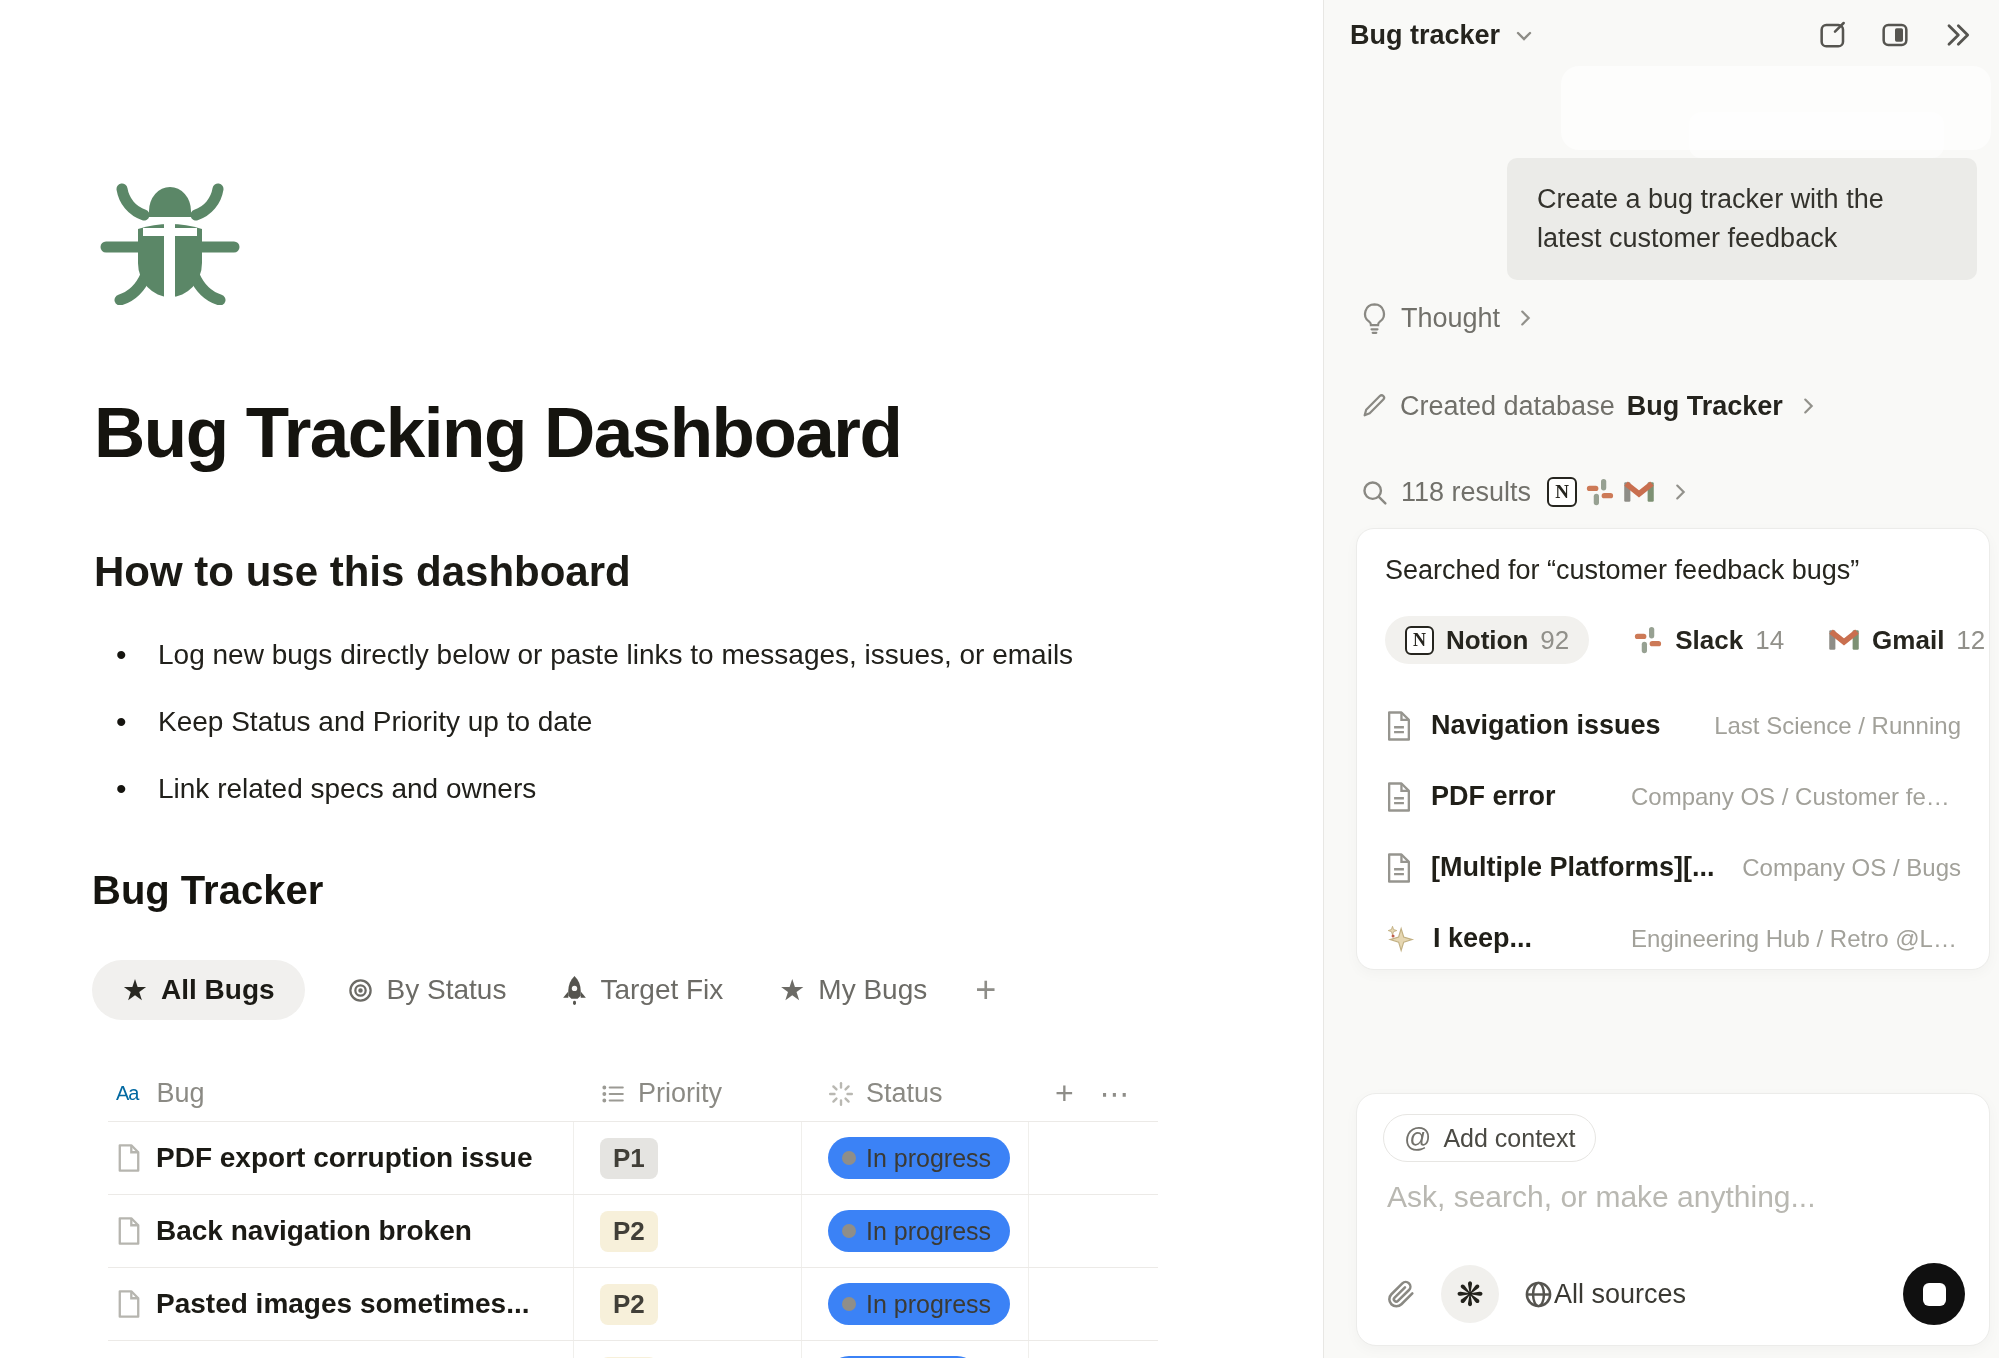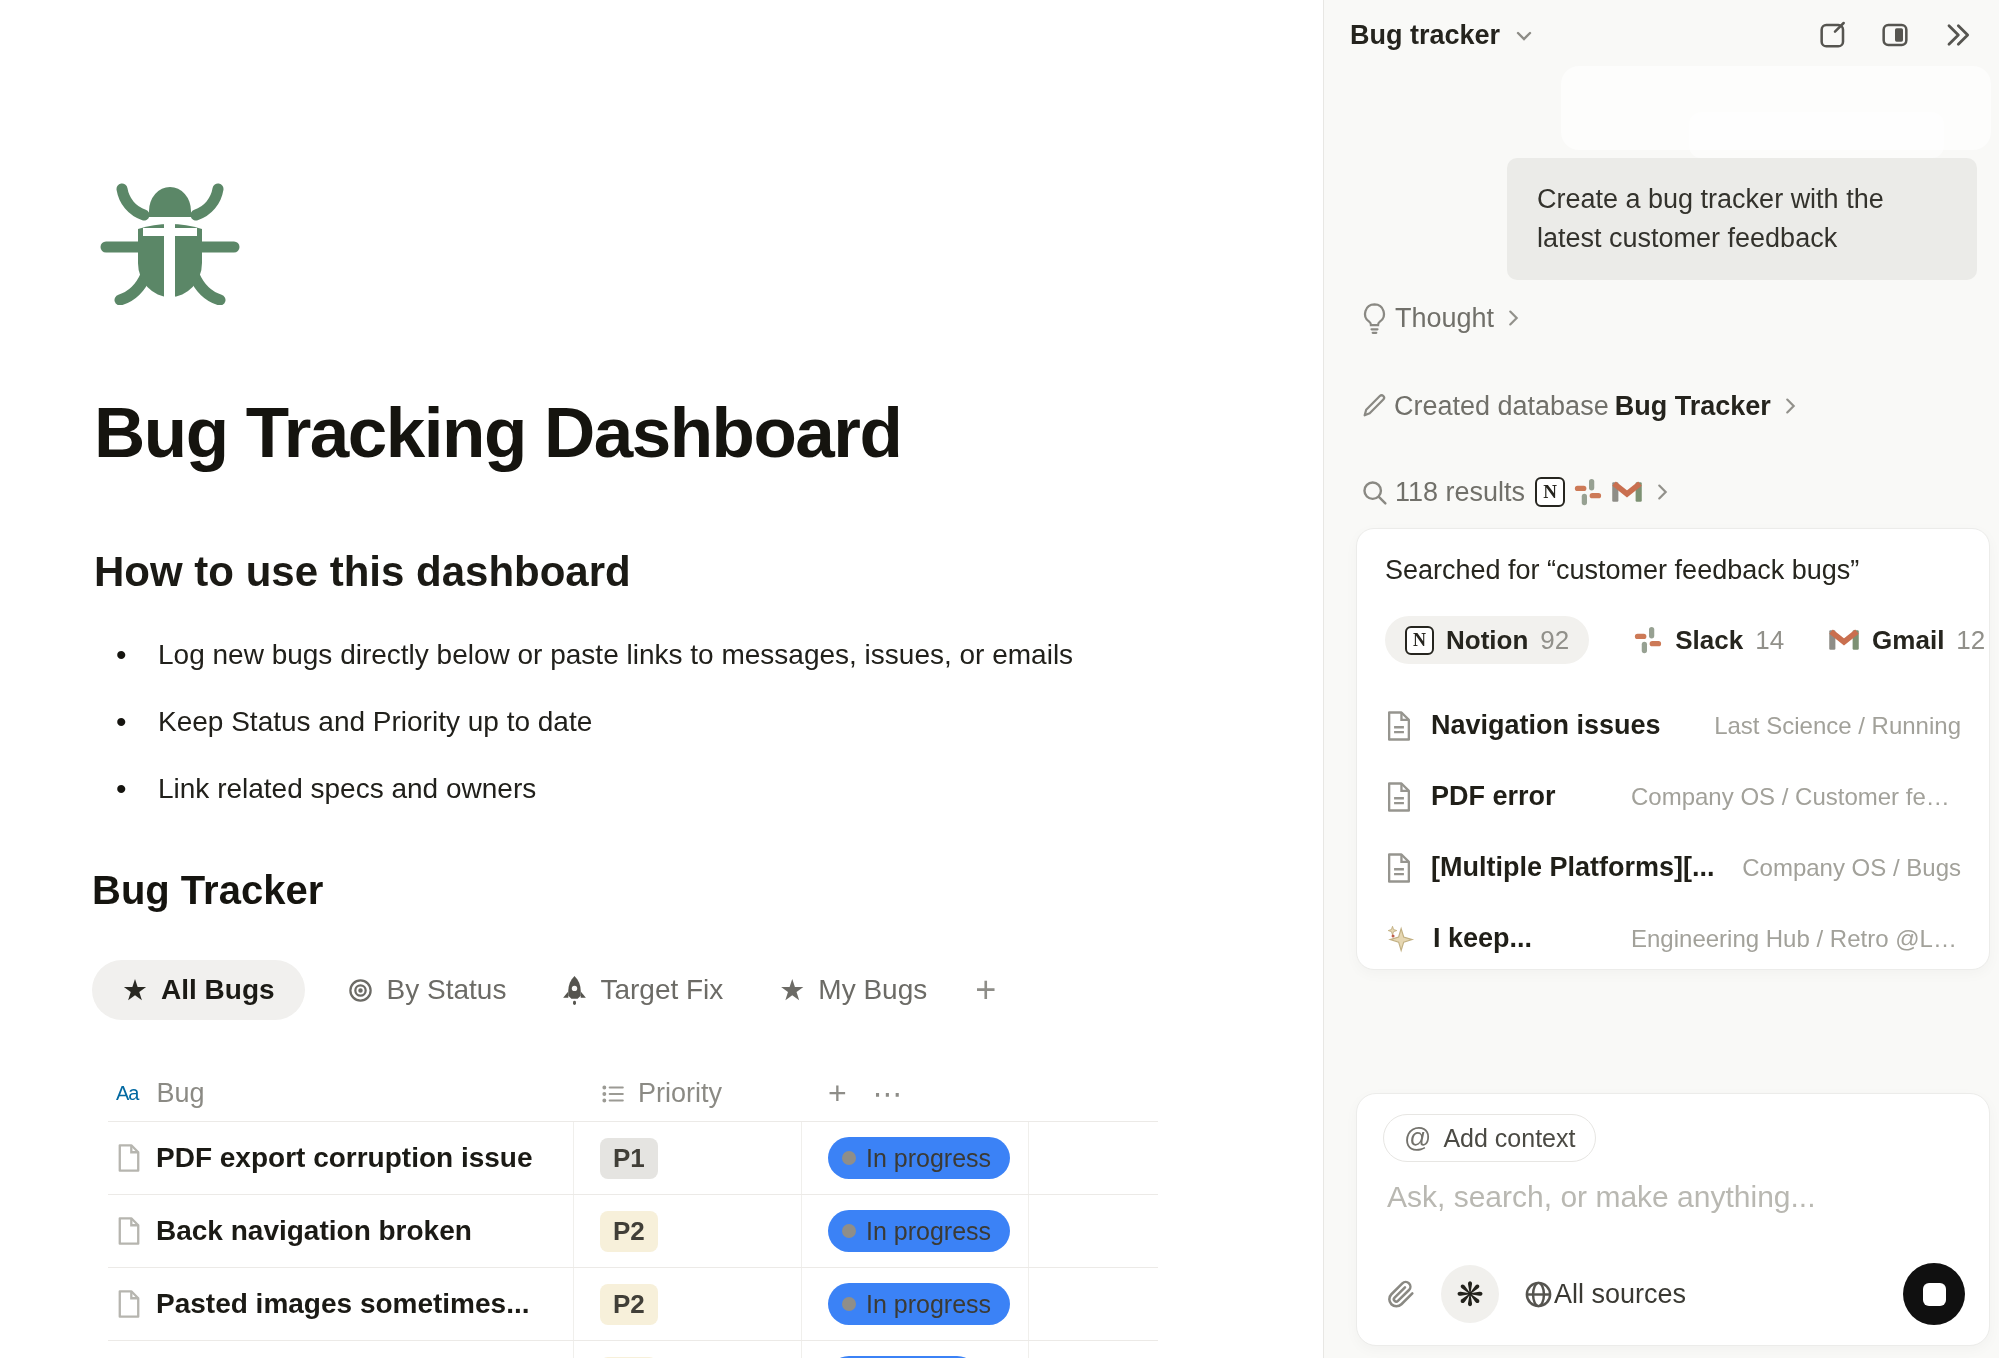--- a/index.html
+++ b/index.html
@@ -57,21 +57,21 @@
 
   .ghost { position:absolute; left:237px; top:66px; width:430px; height:84px;
     background:rgba(255,255,255,.62); border-radius:18px; }
   .ghost2 { position:absolute; left:365px; top:112px; width:255px; height:46px;
     background:rgba(255,255,255,.5); border-radius:12px; }
 
   .bubble { position:absolute; right:22px; top:158px; max-width:470px;
     background:#ebebe8; border-radius:10px; padding:22px 30px; font-size:27px;
     line-height:39px; color:#33322c; }
 
-  .step-row { position:absolute; left:36px; display:flex; align-items:center; gap:6px;
+  .step-row { position:absolute; left:36px; display:flex; align-items:center; gap:12px;
     font-size:27px; color:#71706a; height:44px; }
   .step-row .chev { color:#92918b; display:flex; margin-left:2px; }
   .step-strong { color:#25241e; font-weight:600; }
   .src-icons { display:flex; align-items:center; gap:8px; margin-left:4px; }
 
   .card { position:absolute; left:32px; top:528px; width:634px; height:442px;
     background:#fff; border:1.5px solid #ececea; border-radius:18px;
     box-shadow:0 4px 14px rgba(0,0,0,.03); padding:26px 28px; overflow:hidden; }
   .card-title { font-size:27px; font-weight:500; color:#26251e; }
   .chips { display:flex; align-items:center; gap:44px; margin-top:30px; height:48px; }
@@ -184,20 +184,35 @@
             <circle cx="4" cy="6" r="0.8" fill="#9b9a94"></circle>
               <line x1="9" y1="6" x2="21" y2="6"></line>
             <circle cx="4" cy="12" r="0.8" fill="#9b9a94"></circle>
               <line x1="9" y1="12" x2="21" y2="12"></line>
             <circle cx="4" cy="18" r="0.8" fill="#9b9a94"></circle>
               <line x1="9" y1="18" x2="21" y2="18"></line>
           </svg>
         </span>
         <span>Priority</span>
       </div>
+      <div class="c-stat">
+        <span class="hicon">
+          <svg width="26" height="26" viewBox="0 0 24 24" stroke="#b9b8b2" stroke-width="2.2" stroke-linecap="round">
+            <line x1="12" y1="2" x2="12" y2="6"></line>
+              <line x1="12" y1="18" x2="12" y2="22"></line>
+            <line x1="2" y1="12" x2="6" y2="12"></line>
+              <line x1="18" y1="12" x2="22" y2="12"></line>
+            <line x1="5" y1="5" x2="7.8" y2="7.8"></line>
+              <line x1="16.2" y1="16.2" x2="19" y2="19"></line>
+            <line x1="5" y1="19" x2="7.8" y2="16.2"></line>
+              <line x1="16.2" y1="7.8" x2="19" y2="5"></line>
+          </svg>
+        </span>
+        <span>Status</span>
+      </div>
       <div class="c-extra">
         <span style="font-size:32px;color:#8e8d88;">+</span>
         <span style="font-size:30px;color:#8e8d88;letter-spacing:2px;">⋯</span>
       </div>
     </div>
 
     <div class="t-row">
       <div class="c-bug">
         <span class="ico">
           <svg width="26" height="30" viewBox="0 0 22 26" fill="none" stroke="#b6b5af" stroke-width="2">

